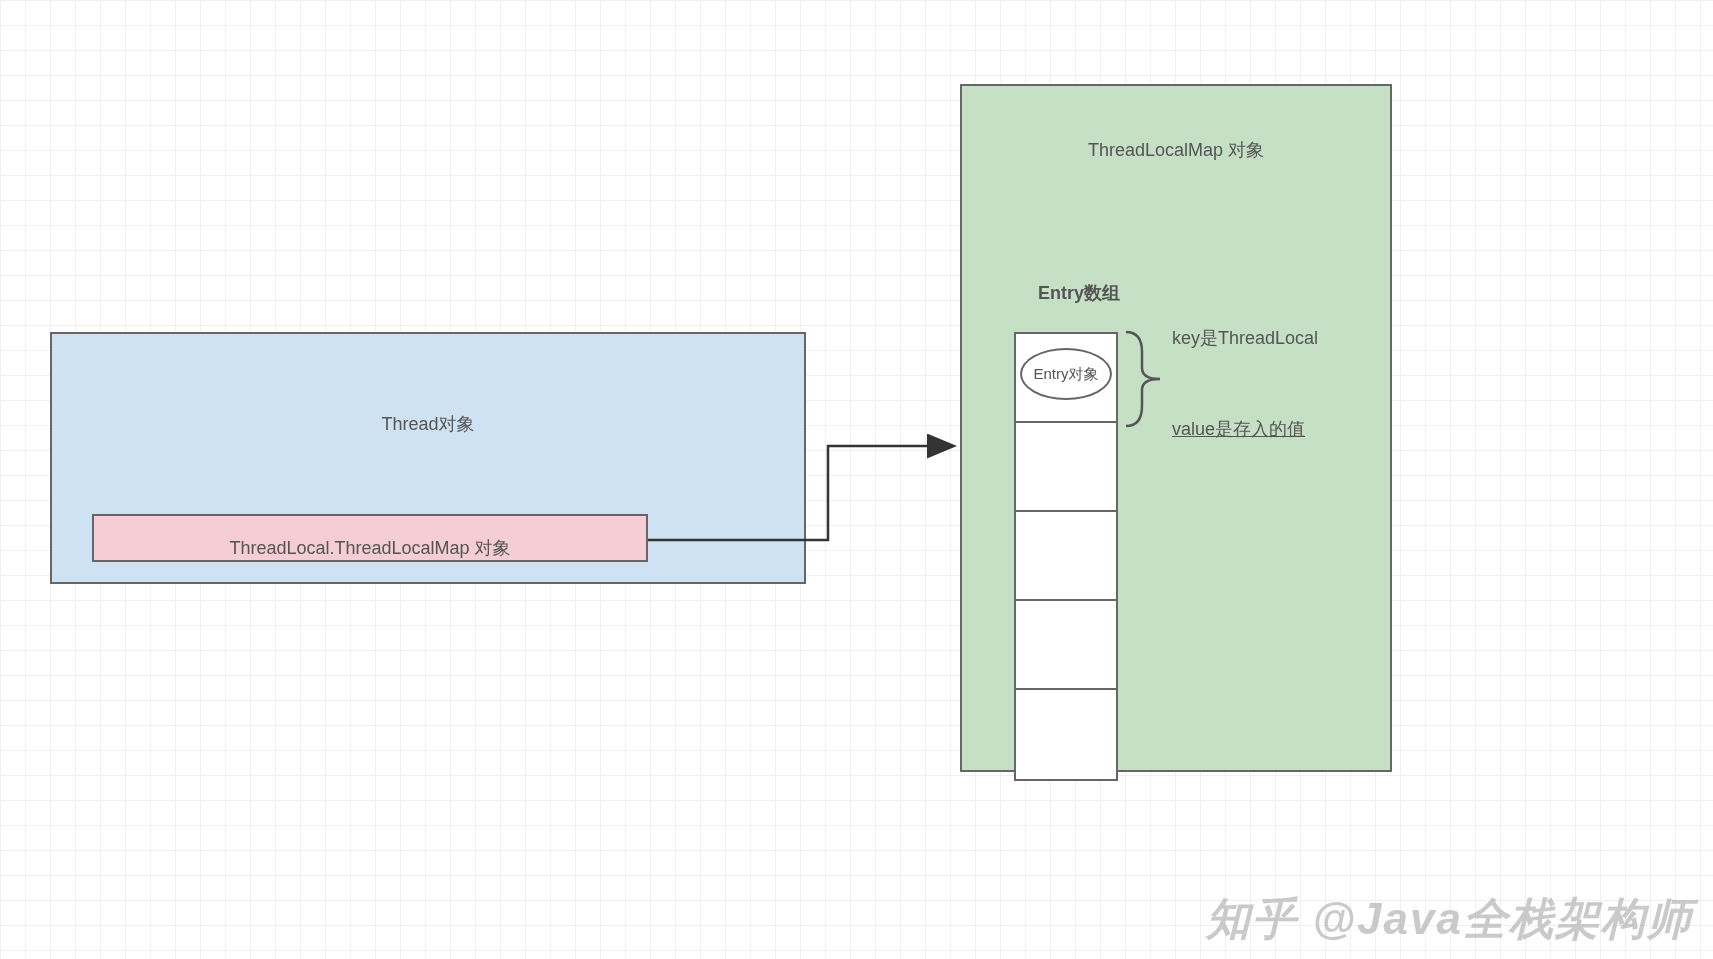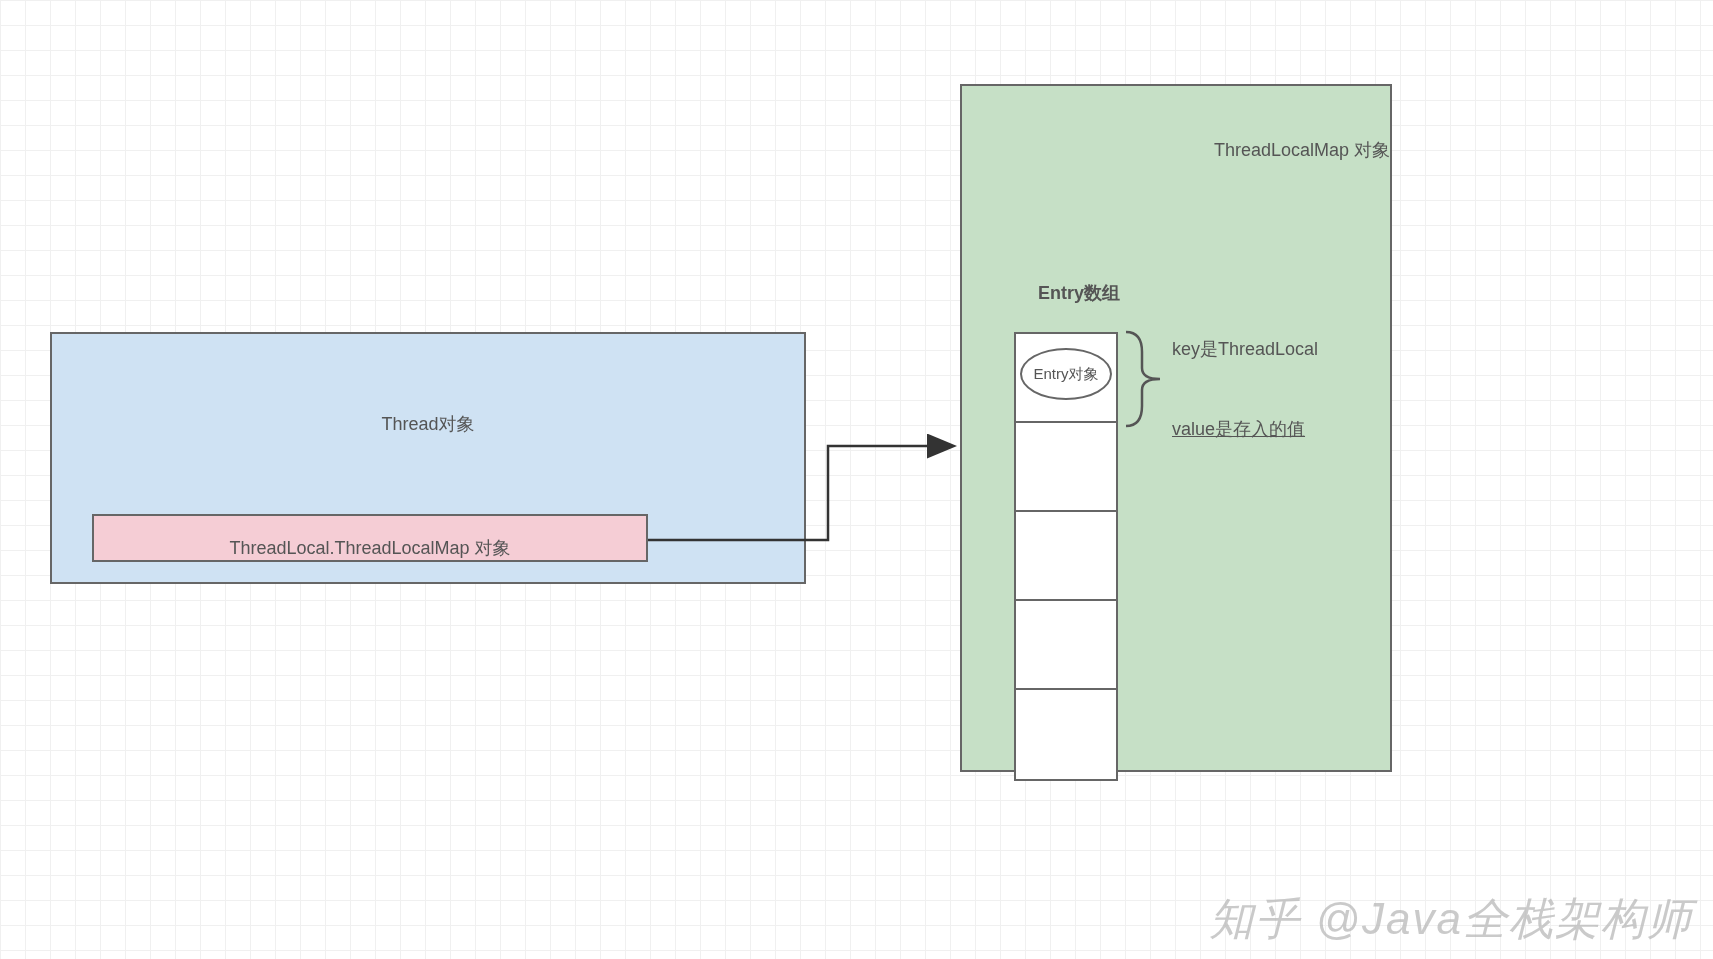--- a/index.html
+++ b/index.html
@@ -52,21 +52,21 @@
       top: 84px;
       width: 432px;
       height: 688px;
       background: #c6e0c6;
       border: 2px solid #666;
     }
     .map-title {
       position: absolute;
       width: 100%;
       top: 52px;
-      text-align: right;
+      text-align: center;
     }
     .entry-array-label {
       position: absolute;
       left: 76px;
       top: 195px;
       font-weight: bold;
     }
     .entry-array {
       position: absolute;
       left: 52px;
@@ -93,34 +93,34 @@
       display: flex;
       align-items: center;
       justify-content: center;
       text-align: center;
       font-size: 15px;
       line-height: 1.2;
     }
     .key-label {
       position: absolute;
       left: 210px;
-      top: 251px;
+      top: 240px;
     }
     .value-label {
       position: absolute;
       left: 210px;
       top: 331px;
       text-decoration: underline;
     }
     .watermark {
       position: absolute;
       right: 20px;
       bottom: 10px;
       font-size: 44px;
-      font-weight: normal;
+      font-weight: bold;
       color: rgba(180,180,180,0.7);
       font-style: italic;
       letter-spacing: 2px;
       font-family: "Microsoft YaHei", sans-serif;
     }
     .arrow-svg {
       position: absolute;
       left: 0;
       top: 0;
       width: 1713px;

